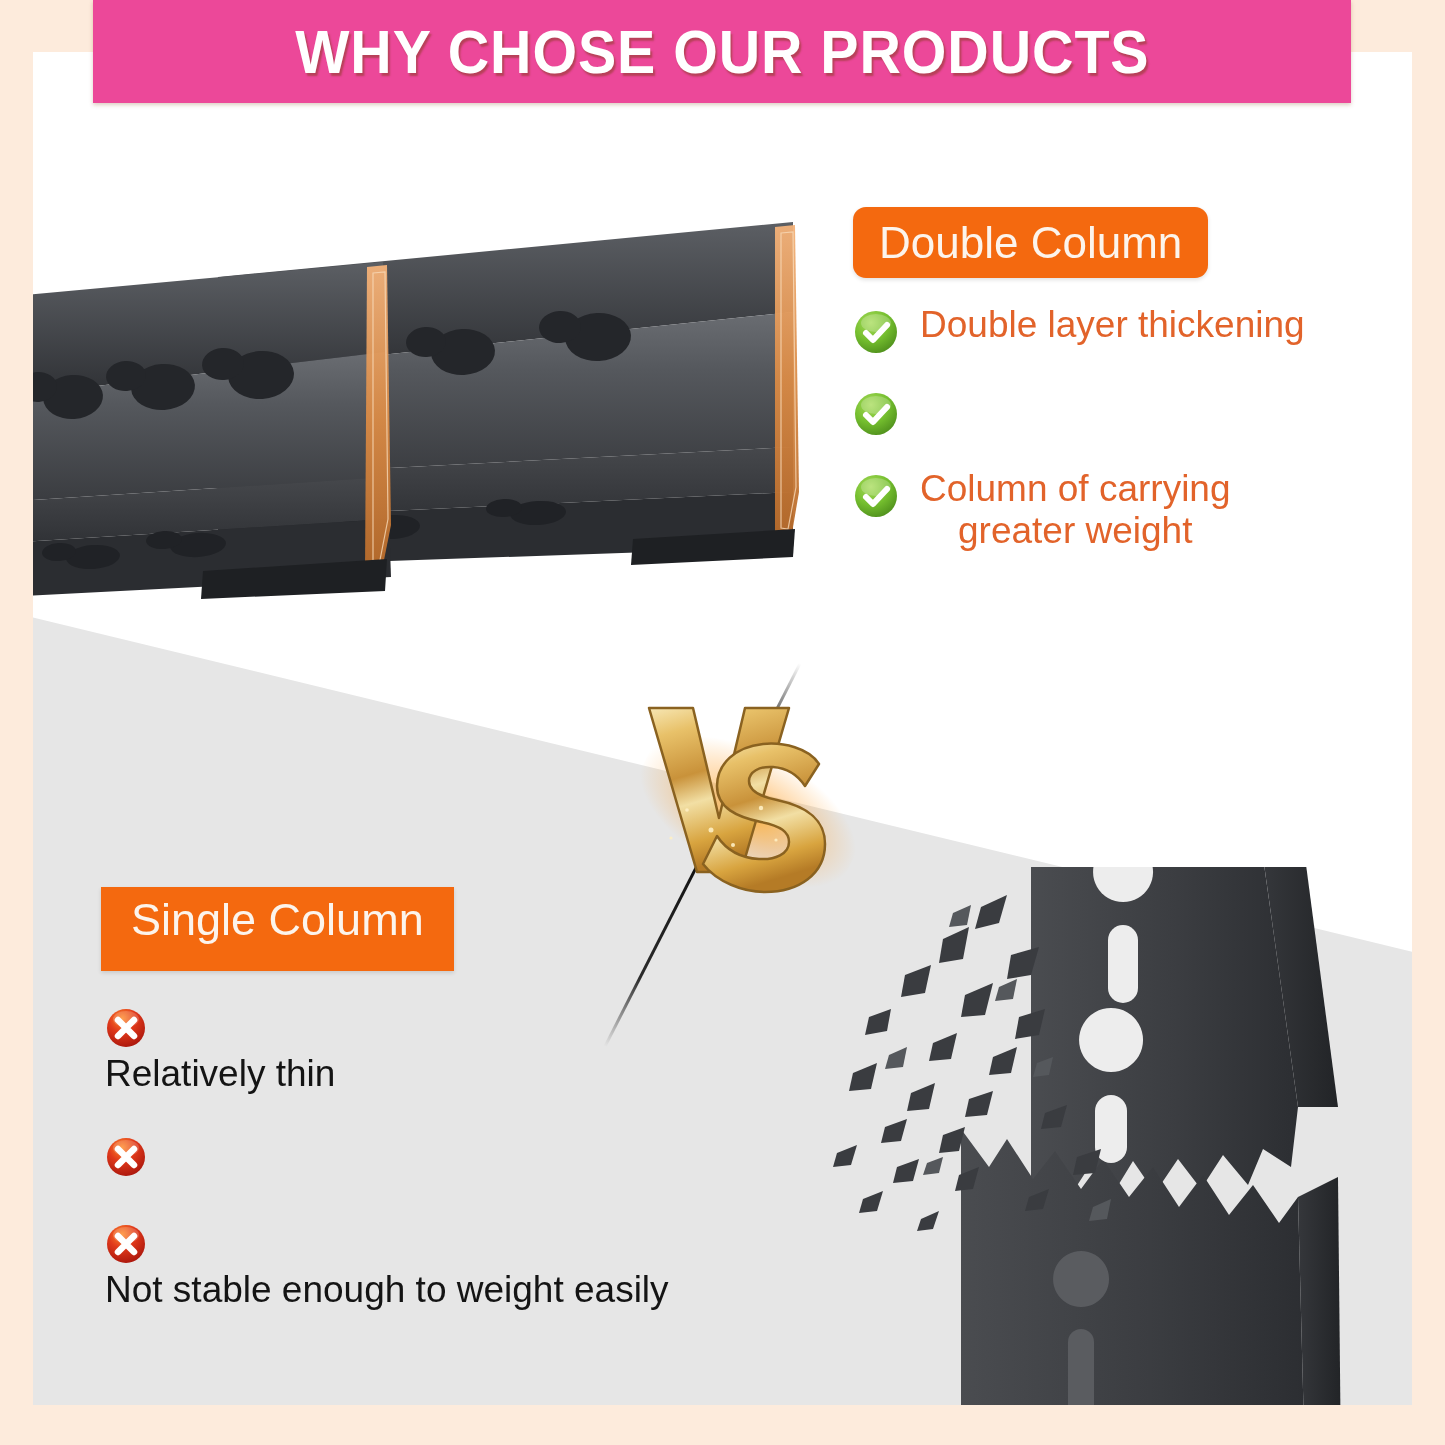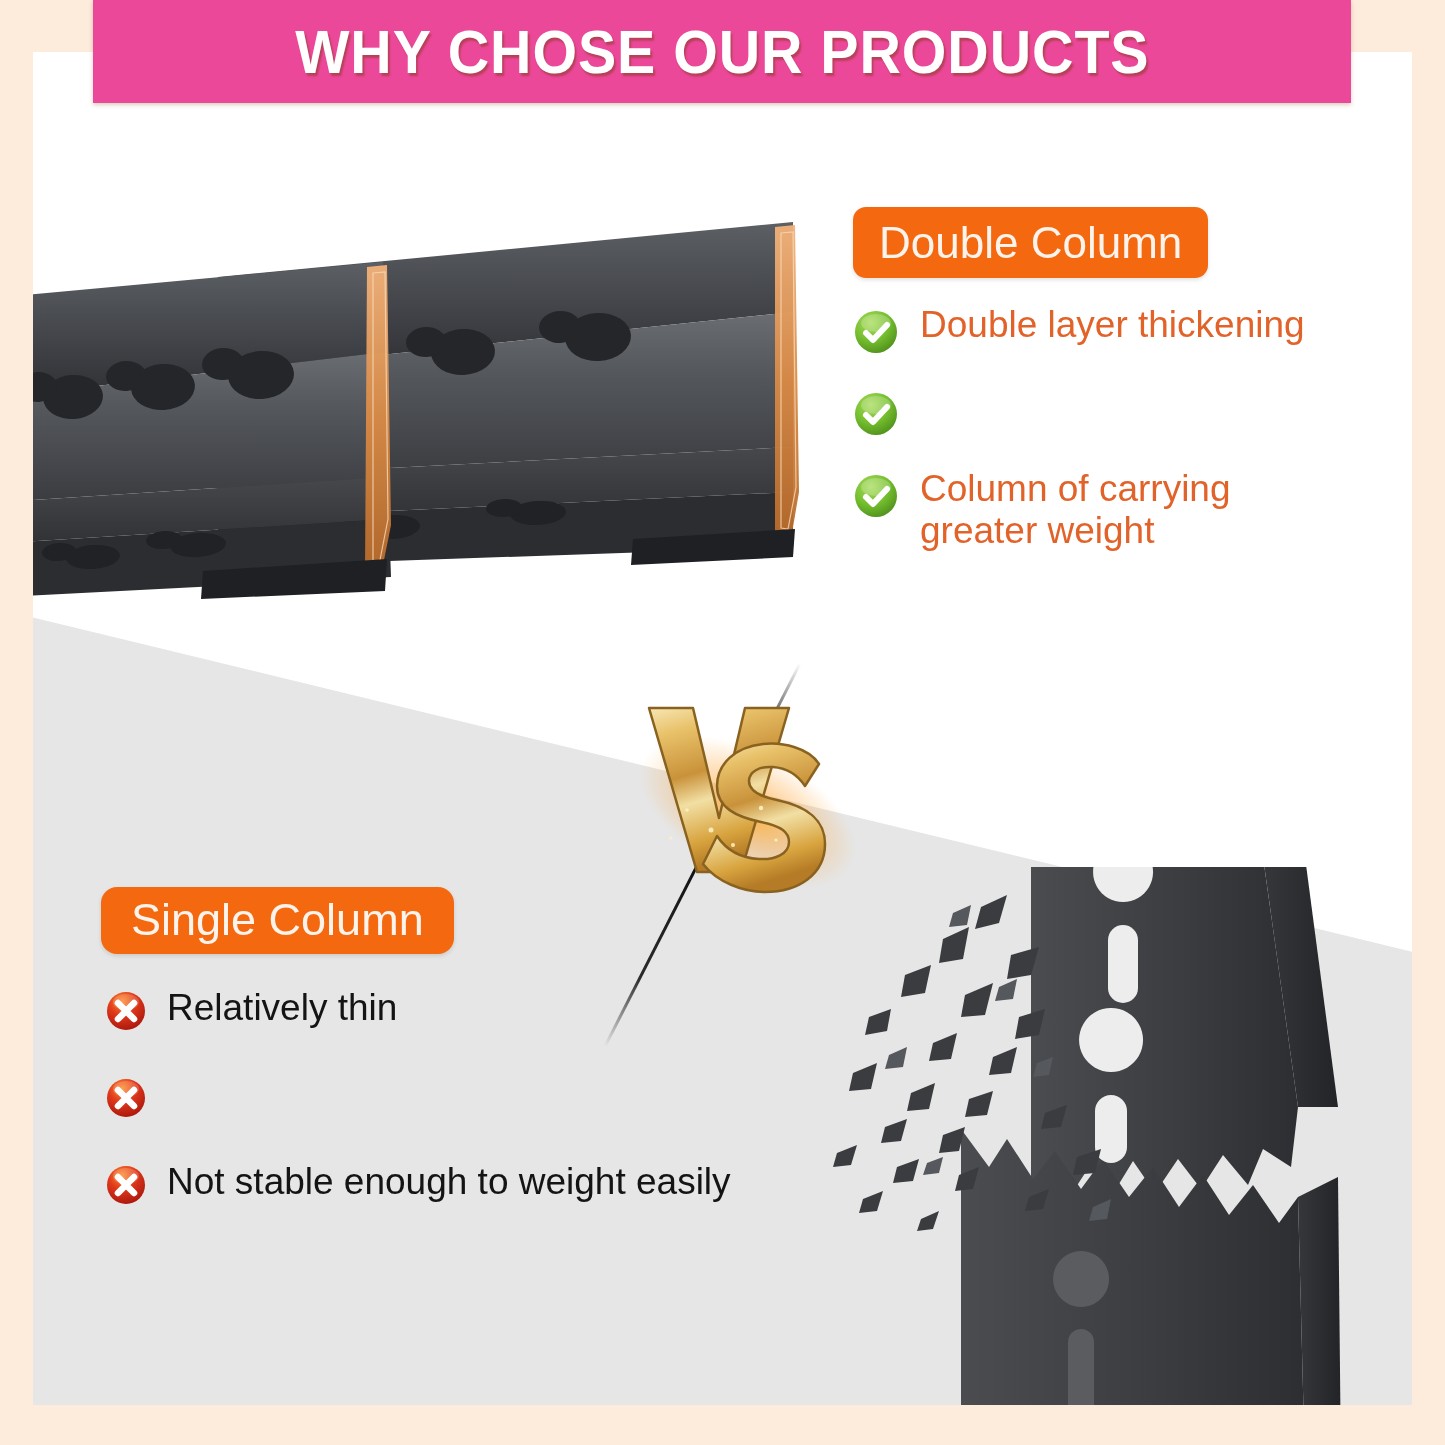--- a/index.html
+++ b/index.html
@@ -90,43 +90,43 @@
   .bullets{margin-top:26px;}
   .bullet{
     display:flex;align-items:flex-start;
     margin-bottom:27px;
   }
   .badge{flex:0 0 auto;margin-right:21px;margin-top:5px;}
   .bullet-text{
     font-size:37px;line-height:1.12;
     font-family:"Liberation Sans", sans-serif;
   }
-  .bullet-text.pos{color:#E2632A;}
+  .bullet-text.pos{color:#E2632A;text-align:center;}
   .bullet-text.neg{color:#141414;}
 
   
   .vs{
     position:absolute;left:608px;top:638px;
     z-index:30;
     font-size:175px;font-weight:bold;font-style:italic;
     font-family:"Liberation Serif", serif;
     letter-spacing:-10px;
   }
   .vs svg{display:block;}
 
   
   .bad-block{
     position:absolute;left:68px;top:835px;
     width:790px;
     z-index:20;
   }
-  .bad-block .pill{padding:9px 30px 11px 30px;border-radius:16px;}
+  .bad-block .pill{padding:9px 30px 28px 30px;border-radius:0;}
   .bad-block .pill-text{font-size:45px;}
   .bad-block .bullets{margin-top:33px;margin-left:4px;}
-  .bad-block .bullet{margin-bottom:38px;}
+  .bad-block .bullet{margin-bottom:38px;flex-direction:column;}
   .bad-block .badge{margin-right:20px;margin-top:3px;}
 
   
   .broken{
     position:absolute;left:760px;top:815px;
     width:640px;height:590px;
     z-index:6;
   }
   .broken svg{display:block;}
 </style>

